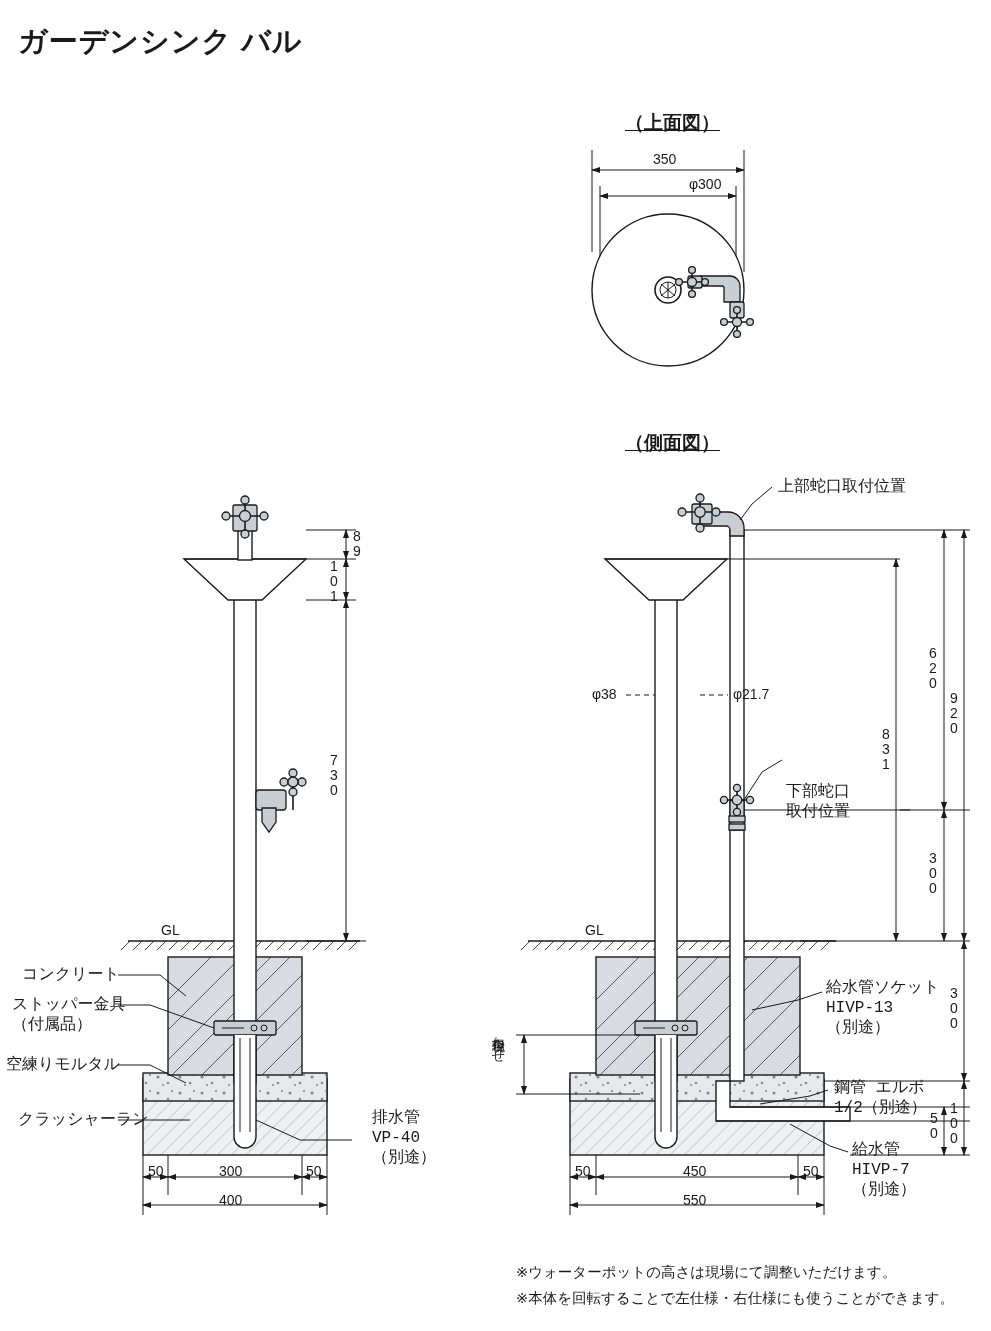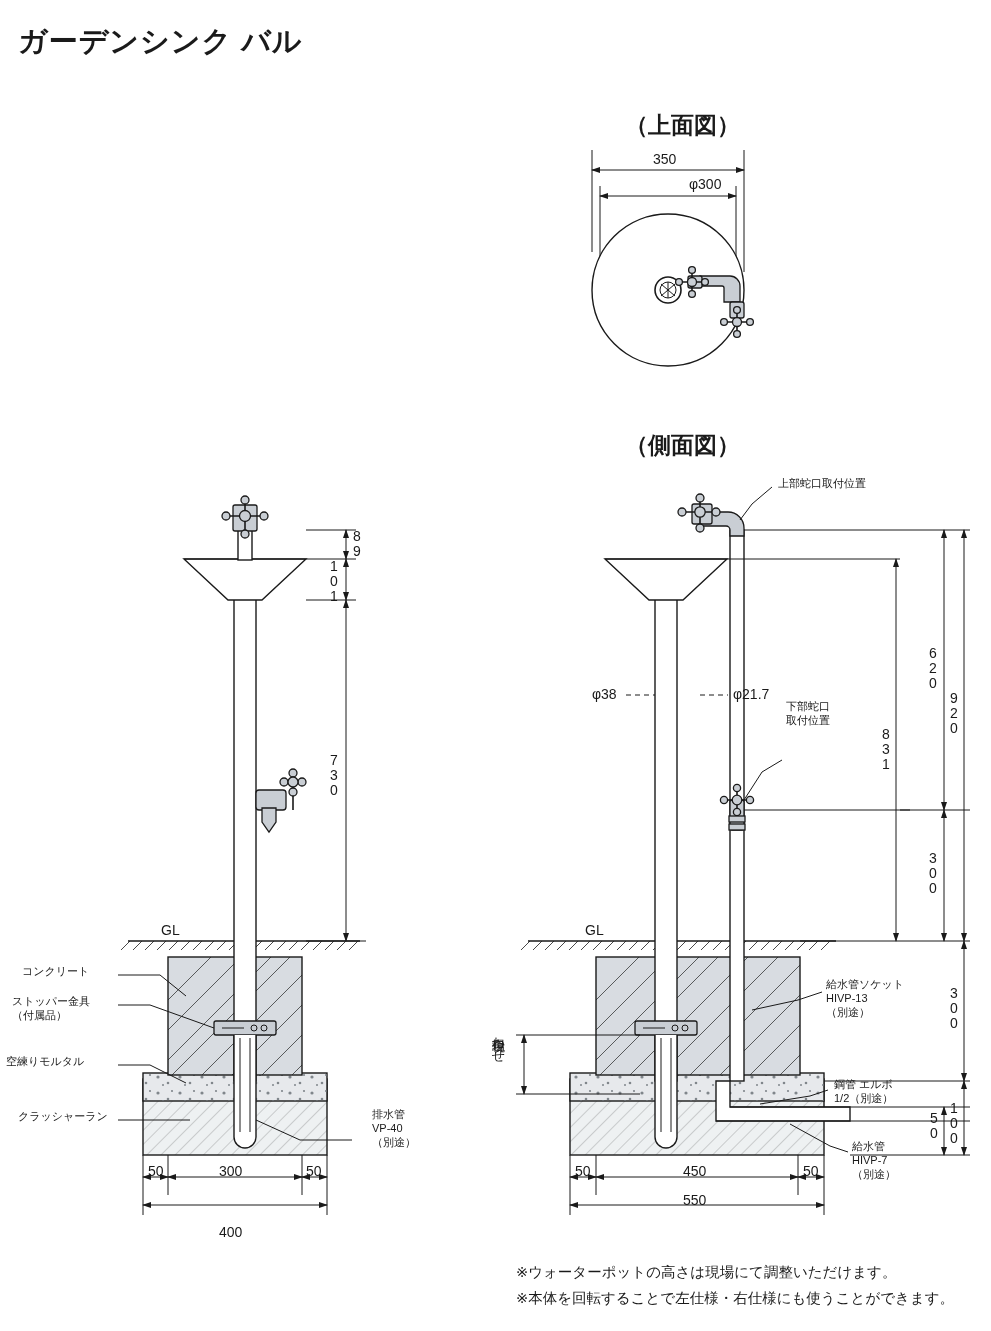--- a/index.html
+++ b/index.html
@@ -9,22 +9,22 @@
     font-family:"Liberation Sans","DejaVu Sans",sans-serif;
     color:#1a1a1a;
     position:relative;
     overflow:hidden;
   }
   .abs{position:absolute;}
   #page-title{
     left:18px;top:22px;
     font-size:29px;font-weight:bold;letter-spacing:1px;
   }
-  .view-title{font-size:23px;font-weight:bold;}
-  .lbl{font-size:11px;line-height:1.25;white-space:pre-line;}
+  .view-title{font-size:19px;font-weight:bold;text-decoration:underline;}
+  .lbl{font-size:16px;line-height:1.25;white-space:pre-line;font-family:Liberation Mono, monospace;}
   .dim{font-size:14px;}
   .dim-v{font-size:14px;writing-mode:vertical-rl;text-orientation:upright;letter-spacing:-1px;}
   .note{font-size:14.5px;line-height:1.5;}
   svg{position:absolute;left:0;top:0;}
   .ln{stroke:#1a1a1a;fill:none;}
   .thin{stroke-width:1;}
   .med{stroke-width:1.6;}
   .dash2{stroke-dasharray:5 4;stroke-width:1;}
   .lead{stroke:#1a1a1a;stroke-width:1;fill:none;}
   .conc{fill:#d8dce1;stroke:#1a1a1a;stroke-width:1.4;}
@@ -298,34 +298,34 @@
 
 <div class="abs dim" style="left:653px;top:151px;">350</div>
 <div class="abs dim" style="left:645px;top:176px;margin-left:44px;">φ300</div>
 
 <div class="abs dim-v" style="left:349px;top:528px;">89</div>
 <div class="abs dim-v" style="left:326px;top:558px;">101</div>
 <div class="abs dim-v" style="left:326px;top:752px;">730</div>
 <div class="abs dim" style="left:148px;top:1163px;">50</div>
 <div class="abs dim" style="left:219px;top:1163px;">300</div>
 <div class="abs dim" style="left:306px;top:1163px;">50</div>
-<div class="abs dim" style="left:219px;top:1224px;">400</div>
+<div class="abs dim" style="left:219px;top:1192px;">400</div>
 <div class="abs dim" style="left:161px;top:922px;">GL</div>
 
 <div class="abs lbl" style="left:22px;top:965px;">コンクリート</div>
 <div class="abs lbl" style="left:12px;top:995px;">ストッパー金具
 （付属品）</div>
 <div class="abs lbl" style="left:6px;top:1055px;">空練りモルタル</div>
 <div class="abs lbl" style="left:18px;top:1110px;">クラッシャーラン</div>
 <div class="abs lbl" style="left:356px;top:1108px;margin-left:16px;">排水管
 VP-40
 （別途）</div>
 
 <div class="abs lbl" style="left:778px;top:477px;">上部蛇口取付位置</div>
-<div class="abs lbl" style="left:786px;top:700px;">下部蛇口
+<div class="abs lbl" style="left:786px;top:782px;">下部蛇口
 取付位置</div>
 <div class="abs lbl" style="left:826px;top:978px;">給水管ソケット
 HIVP-13
 （別途）</div>
 <div class="abs lbl" style="left:834px;top:1078px;">鋼管 エルボ
 1/2（別途）</div>
 <div class="abs lbl" style="left:852px;top:1140px;">給水管
 HIVP-7
 （別途）</div>
 <div class="abs dim-v" style="left:489px;top:1030px;font-size:13px;">現場合わせ</div>

